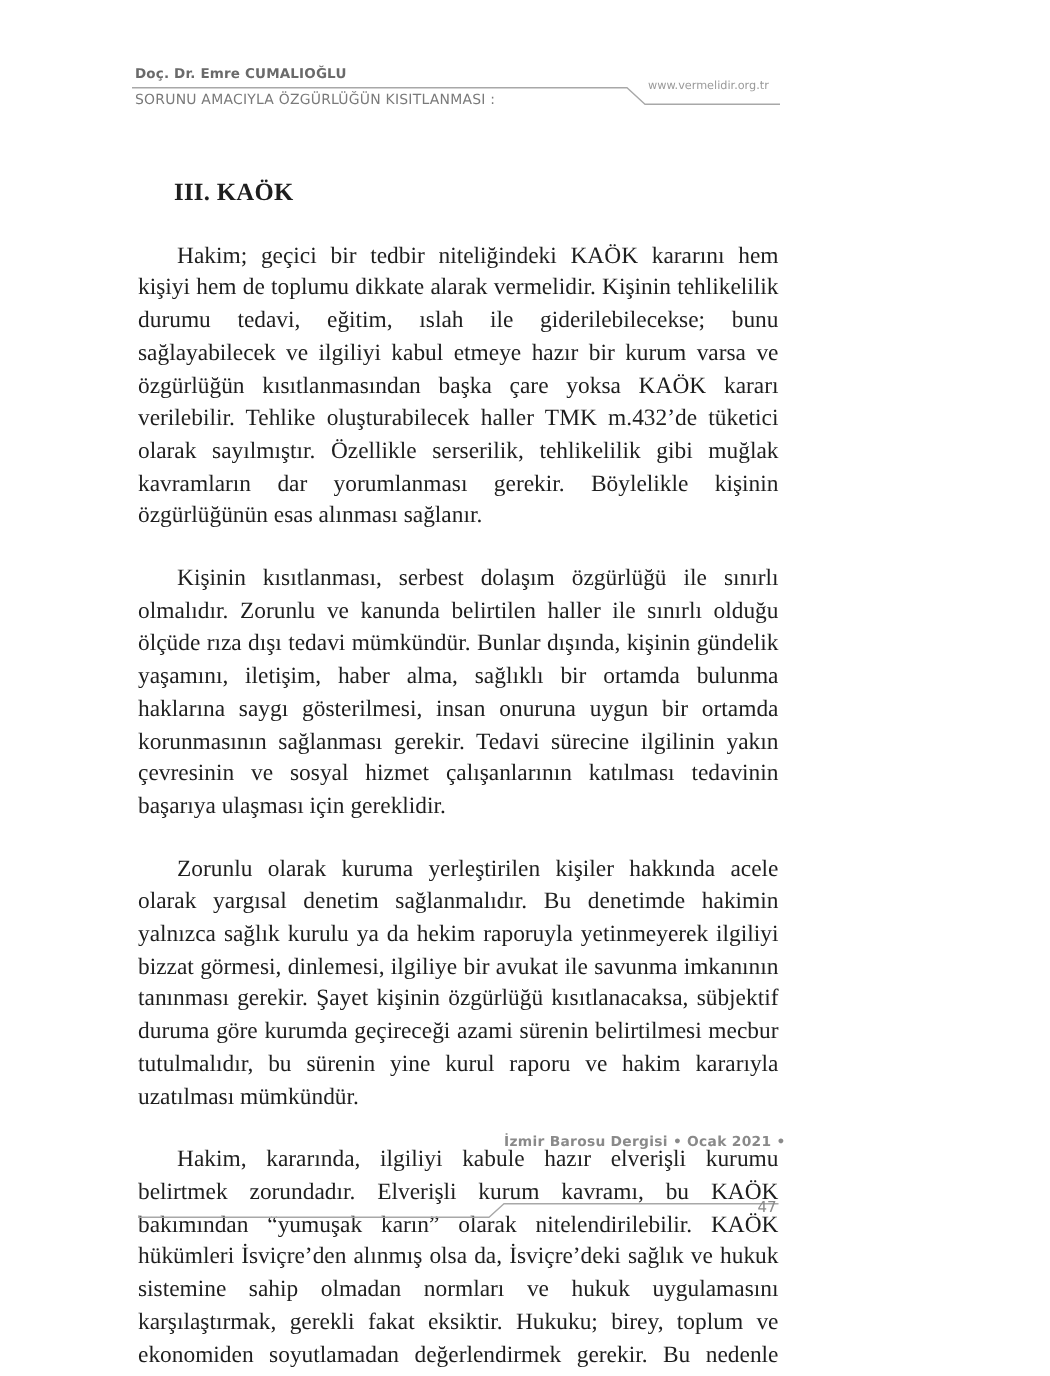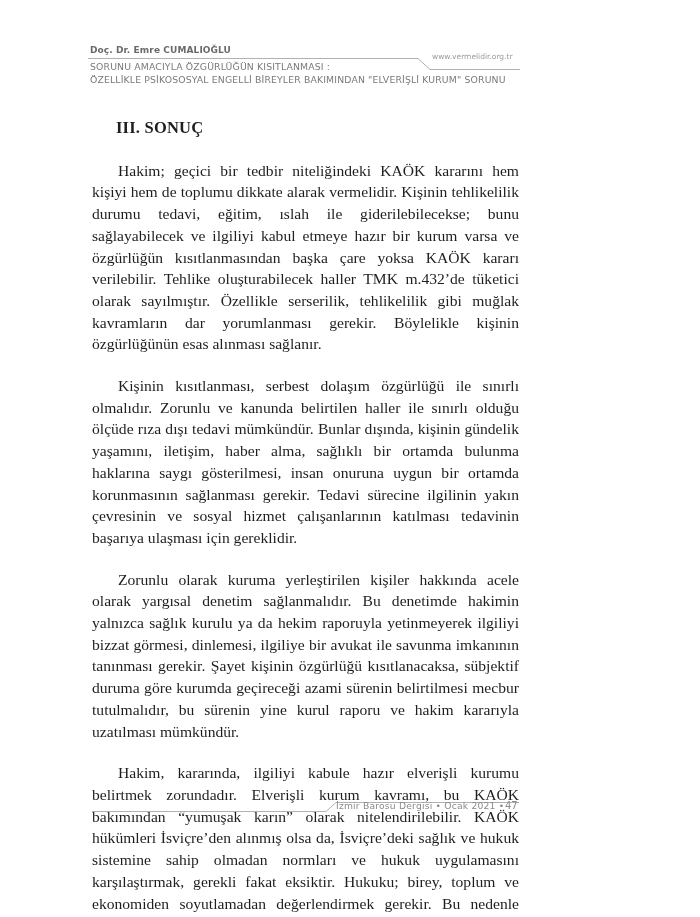--- a/index.html
+++ b/index.html
@@ -32,46 +32,45 @@
     }
     .para {
       margin: 0 0 20px 0; text-indent: 26px; text-align: justify;
       hyphens: manual;
       font-family: Liberation Serif, serif;
     }
     .para.last { margin-bottom: 0; }
 
     .ftr-rule { position: absolute; left: 0; top: 790px; width: 700px; height: 30px; pointer-events: none; }
     .ftr-text {
-      position: absolute; left: 336px; top: 800px;
+      position: absolute; left: 336px; top: 756px;
       font-family: "DejaVu Sans", sans-serif; font-size: 9.2px; color: #8a8a8a;
-      white-space: nowrap; letter-spacing: 0.2px;
+      white-space: nowrap; letter-spacing: 0.2px; font-weight: bold;
     }
     .ftr-page {
       position: absolute; left: 505px; top: 800px;
       font-family: "DejaVu Sans", sans-serif; font-size: 10px; color: #8a8a8a;
     }
   </style>
 </head>
 <body>
 
 <div class="page">
 
   <div class="hdr-author">Doç. Dr. Emre CUMALIOĞLU</div>
   <div class="hdr-url">www.vermelidir.org.tr</div>
   <svg class="hdr-rule" viewBox="0 0 700 100">
     <polyline points="88,58.5 418,58.5 430,69.5 520,69.5" fill="none" stroke="#a8a8a8" stroke-width="0.9"></polyline>
   </svg>
   <div class="hdr-title">
     <div>SORUNU AMACIYLA ÖZGÜRLÜĞÜN KISITLANMASI :</div>
-    <div>ÖZELLİKLE PSİKOSOSYAL ENGELLİ BİREYLER BAKIMINDAN "ELVERİŞLİ KURUM" SORUNU</div>
   </div>
 
   <div class="content">
-    <div class="section-heading">III. SONUÇ</div>
+    <div class="section-heading">III. KAÖK</div>
     <p class="para">Hakim; geçici bir tedbir niteliğindeki KAÖK kararını hem kişiyi hem de toplumu dikkate alarak vermelidir. Kişinin tehlikelilik durumu tedavi, eğitim, ıslah ile giderilebilecekse; bunu sağlayabilecek ve ilgili­yi kabul etmeye hazır bir kurum varsa ve özgürlüğün kısıtlanmasından başka çare yoksa KAÖK kararı verilebilir. Tehlike oluşturabilecek haller TMK m.432’de tüketici olarak sayılmıştır. Özellikle serserilik, tehlikeli­lik gibi muğlak kavramların dar yorumlanması gerekir. Böylelikle kişinin özgürlüğünün esas alınması sağlanır.</p>
     <p class="para">Kişinin kısıtlanması, serbest dolaşım özgürlüğü ile sınırlı olmalıdır. Zorunlu ve kanunda belirtilen haller ile sınırlı olduğu ölçüde rıza dışı tedavi mümkündür. Bunlar dışında, kişinin gündelik yaşamını, iletişim, haber alma, sağlıklı bir ortamda bulunma haklarına saygı gösterilmesi, insan onuruna uygun bir ortamda korunmasının sağlanması gerekir. Te­davi sürecine ilgilinin yakın çevresinin ve sosyal hizmet çalışanlarının katılması tedavinin başarıya ulaşması için gereklidir.</p>
     <p class="para">Zorunlu olarak kuruma yerleştirilen kişiler hakkında acele olarak yargısal denetim sağlanmalıdır. Bu denetimde hakimin yalnızca sağ­lık kurulu ya da hekim raporuyla yetinmeyerek ilgiliyi bizzat görmesi, dinlemesi, ilgiliye bir avukat ile savunma imkanının tanınması gerekir. Şayet kişinin özgürlüğü kısıtlanacaksa, sübjektif duruma göre kurumda geçireceği azami sürenin belirtilmesi mecbur tutulmalıdır, bu sürenin yine kurul raporu ve hakim kararıyla uzatılması mümkündür.</p>
     <p class="para last">Hakim, kararında, ilgiliyi kabule hazır elverişli kurumu belirtmek zorundadır. Elverişli kurum kavramı, bu KAÖK bakımından “yumuşak karın” olarak nitelendirilebilir. KAÖK hükümleri İsviçre’den alınmış olsa da, İsviçre’deki sağlık ve hukuk sistemine sahip olmadan normları ve hukuk uygulamasını karşılaştırmak, gerekli fakat eksiktir. Hukuku; birey, toplum ve ekonomiden soyutlamadan değerlendirmek gerekir. Bu nedenle çalışmamızda, doğrudan hakimin ya da sağlık görevlisinin kusuru olmasa da, KAÖK’nin hukuk hakimi eliyle verilen bir cezaya</p>
   </div>
 
   <svg class="ftr-rule" viewBox="0 0 700 30">
     <polyline points="92,21.5 326,21.5 336,12.5 519,12.5" fill="none" stroke="#a8a8a8" stroke-width="0.9"></polyline>
   </svg>
   <div class="ftr-text">İzmir Barosu Dergisi • Ocak 2021 •</div>

